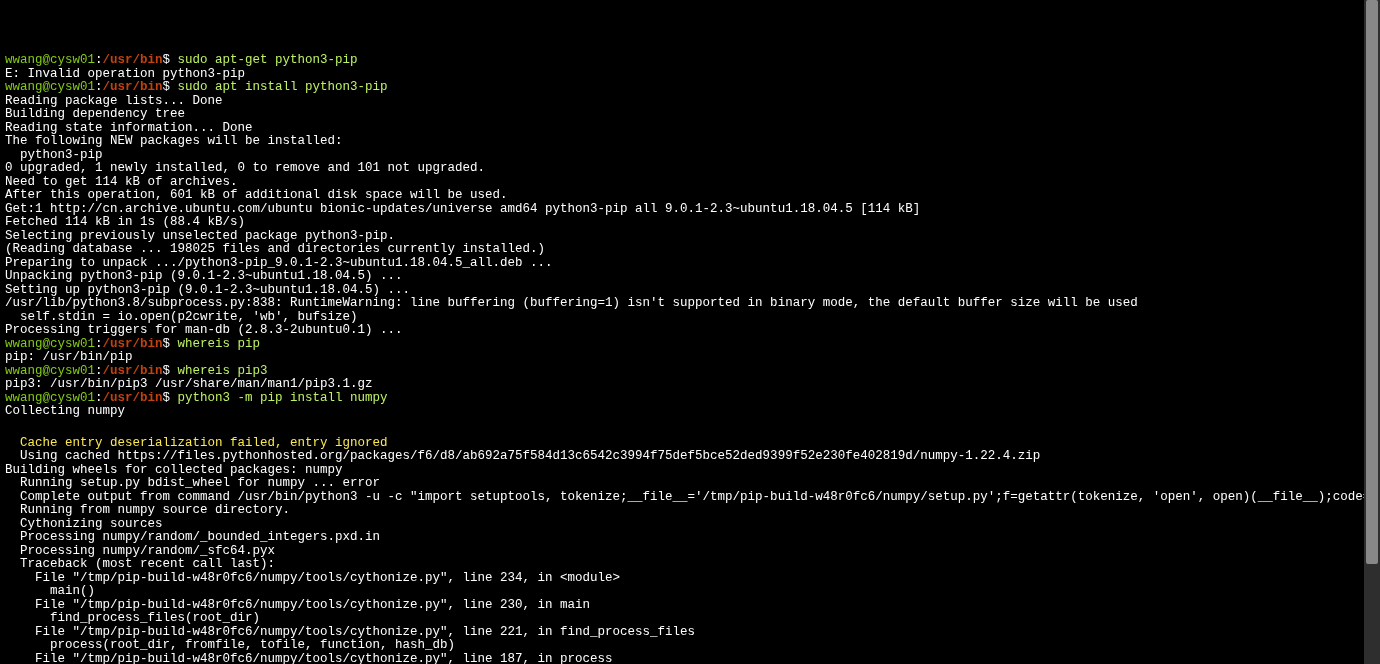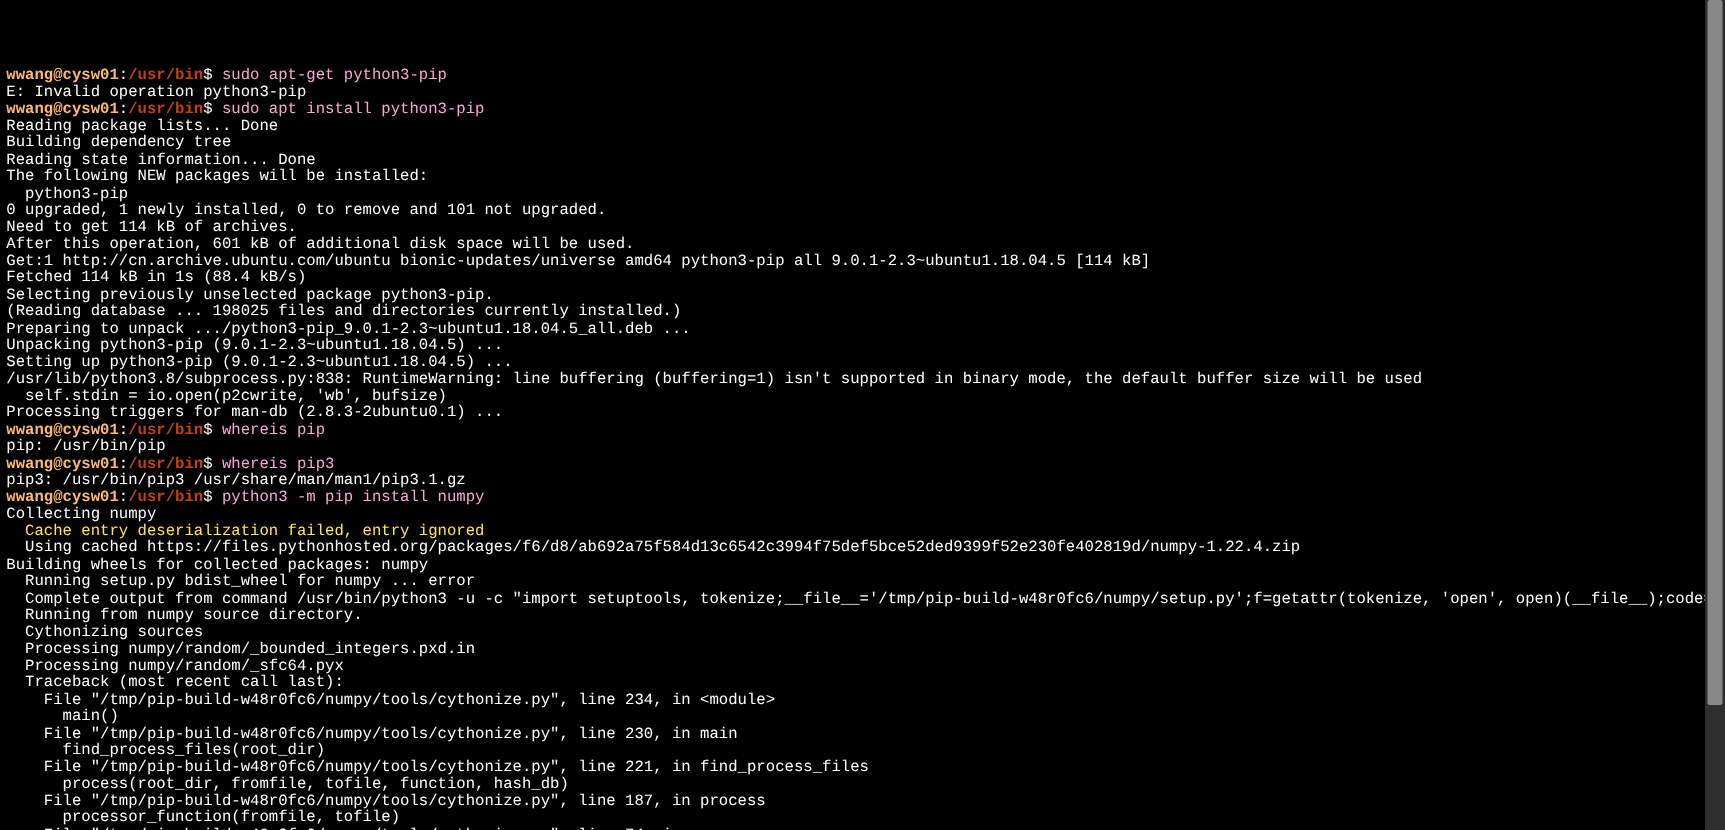--- a/index.html
+++ b/index.html
@@ -17,25 +17,25 @@
       height: 664px;
       overflow: hidden;
       white-space: pre;
       position: relative;
     }
     .terminal {
       padding: 0 5px;
       height: 100%;
       overflow: hidden;
     }
-    .user { color: #fdba74; font-weight: bold; }
+    .user { color: #84cc16; font-weight: normal; }
     .path { color: #c2410c; font-weight: bold; }
     .dollar { color: #fff; }
-    .cmd { color: #f9a8d4; }
-    .warn { color: #fce94f; }
+    .cmd { color: #bef264; }
+    .warn { color: #fce94f; margin-top: 18px; }
     .line { display: block; }
     .scrollbar-track {
       position: absolute;
       right: 0;
       top: 0;
       width: 16px;
       height: 100%;
       background: #2e2e2e;
     }
     .scrollbar-thumb {

